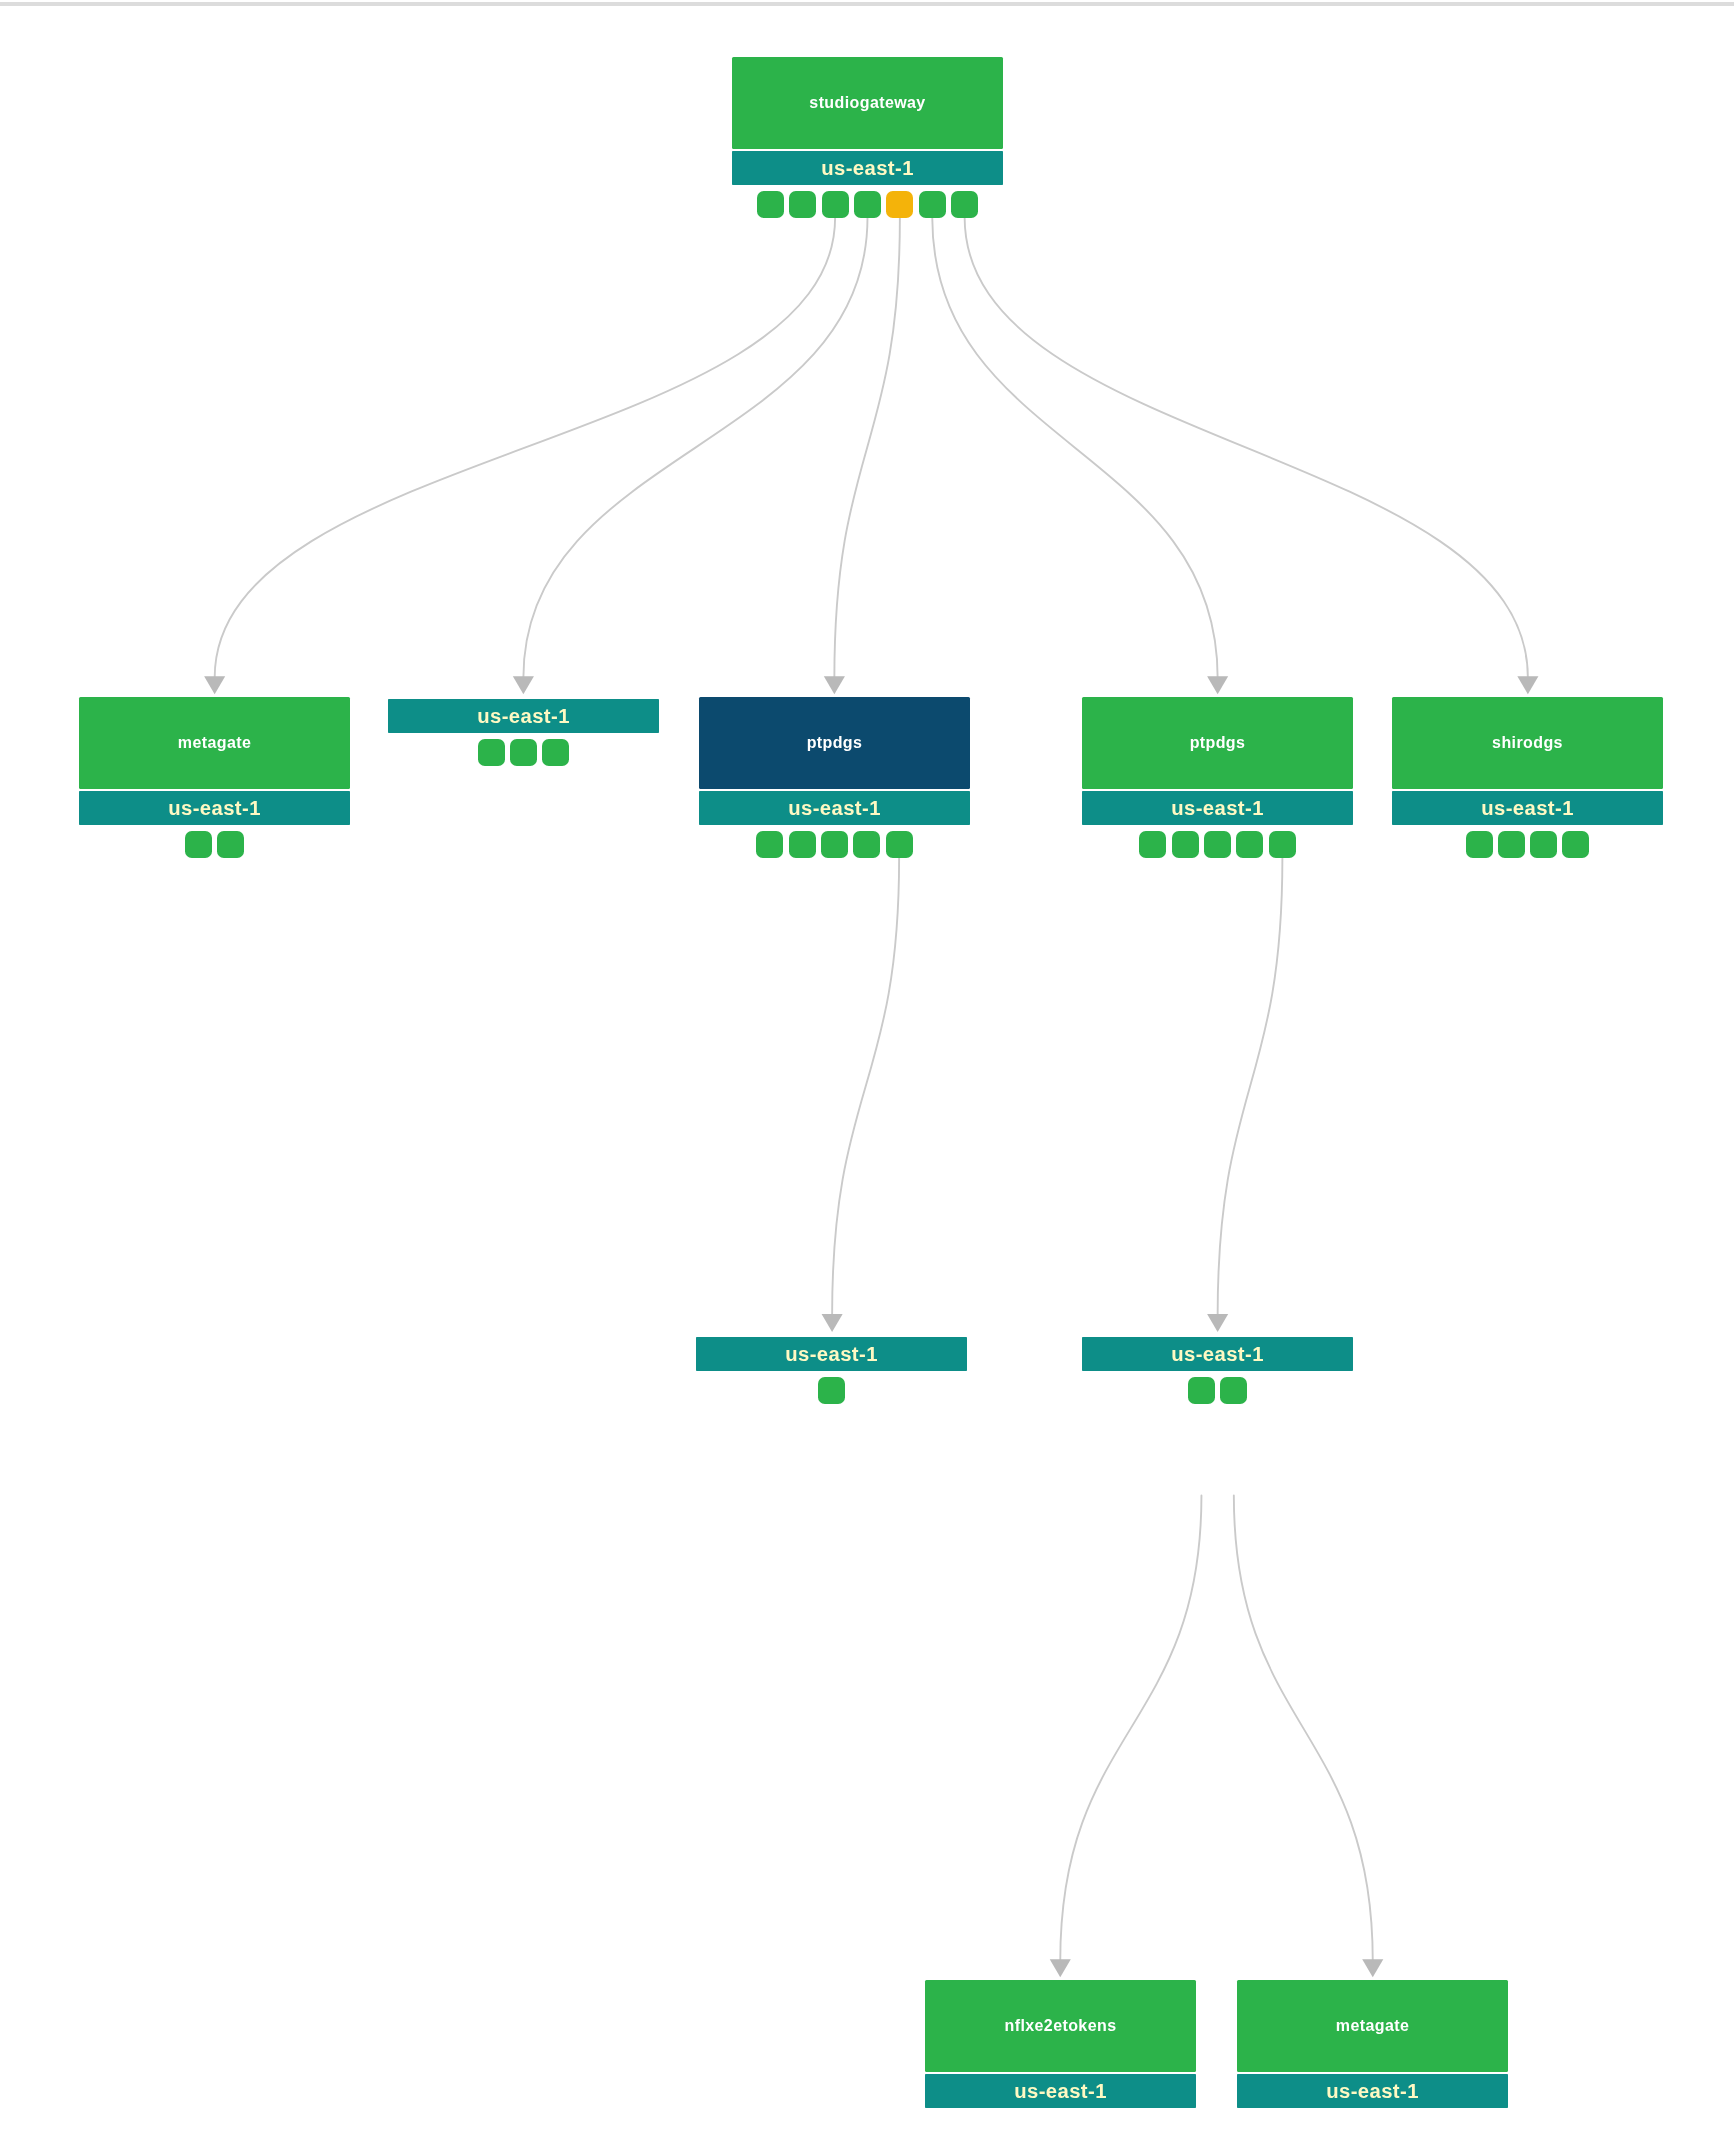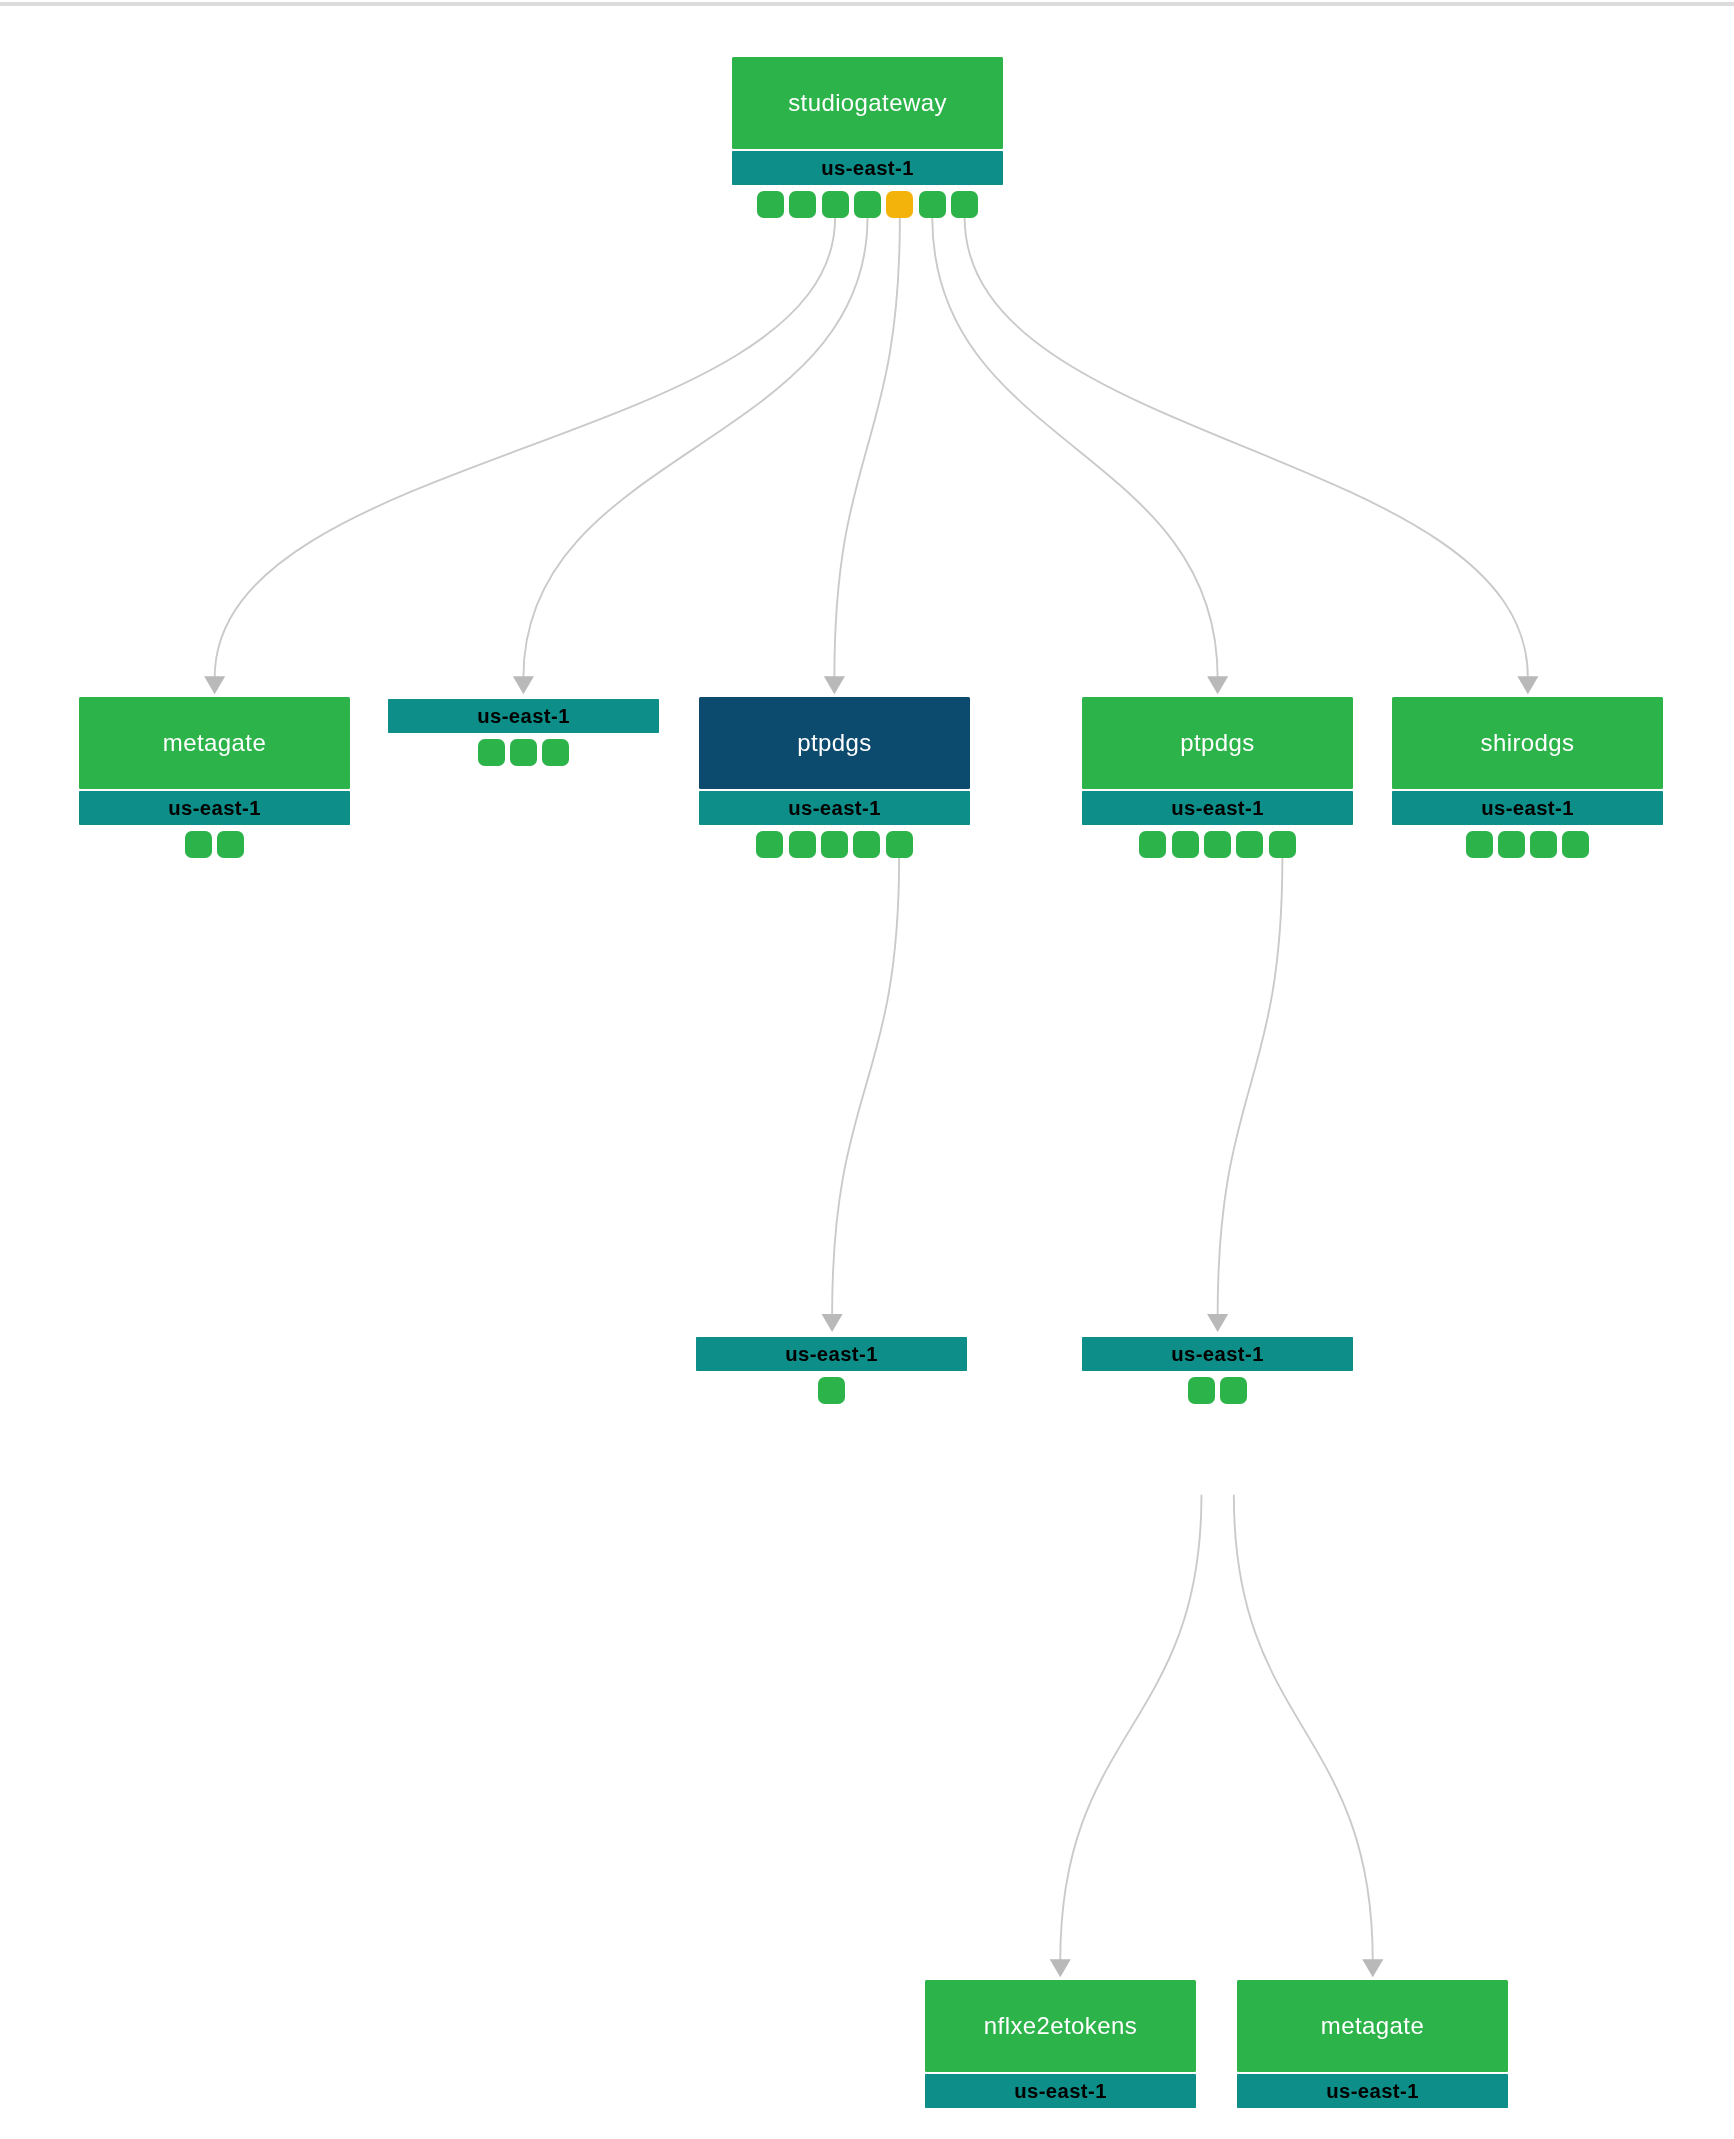--- a/index.html
+++ b/index.html
@@ -29,34 +29,34 @@
   }
   .node-header{
     height:92px;
     display:flex;
     align-items:center;
     justify-content:center;
     border-radius:1.5px;
   }
   .node-label{
     color:#ffffff;
-    font-size:24px;
-    font-weight:400;
+    font-size:16px;
+    font-weight:700;
     letter-spacing:0.4px;
   }
   .node-region{
     margin-top:2.3px;
     height:34px;
     display:flex;
     align-items:center;
     justify-content:center;
     border-radius:0.8px;
   }
   .node-region-label{
-    color:#000000;
+    color:#fef9c3;
     font-size:20.3px;
     font-weight:700;
     letter-spacing:0.4px;
   }
   .node-squares{
     margin-top:5.3px;
     display:flex;
     justify-content:center;
     gap:5.3px;
     height:27px;

